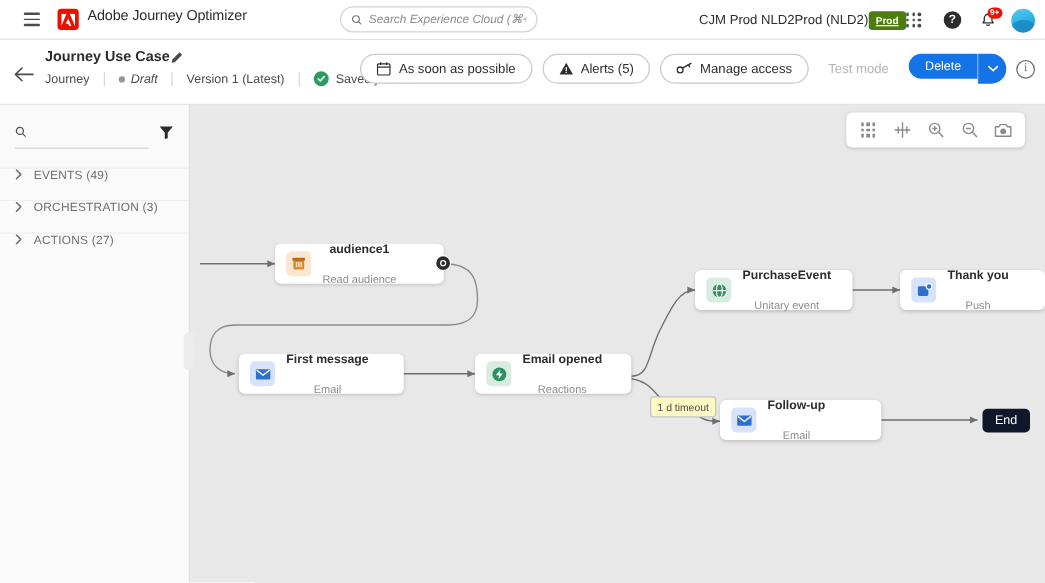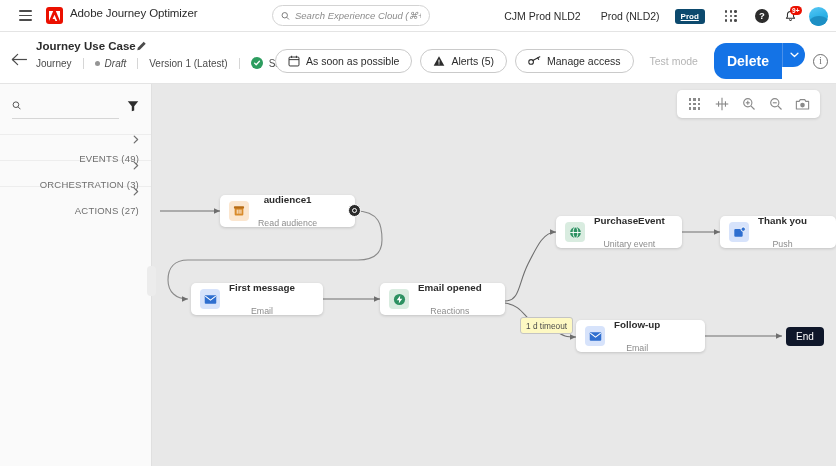--- a/index.html
+++ b/index.html
@@ -40,25 +40,25 @@
     border: none; outline: none; font-size: 9.5px; color: #6e6e6e;
     font-family: "Liberation Sans", sans-serif; width: 100%;
     font-style: italic; background: transparent;
   }
   .search-wrap input::placeholder { color: #8c8c8c; font-style: italic; }
 
   .topbar-right {
     position: absolute; right: 8px; top: 0; height: 32px;
     display: flex; align-items: center; gap: 0;
   }
-  .org-name { font-size: 10.5px; color: #2c2c2c; margin-right: 20px; }
-  .prod-name { font-size: 10.5px; color: #2c2c2c; margin-right: 15px; }
+  .org-name { font-size: 10.5px; color: #2c2c2c; }
+  .prod-name { font-size: 10.5px; color: #2c2c2c; margin-right: 0; }
   .prod-badge {
-    background: #0c4a6e; color: #fff; font-size: 8px; font-weight: bold;
-    padding: 3px 6px; border-radius: 3px; margin-right: 20px; text-decoration: underline;
+    background: #4d7c0f; color: #fff; font-size: 8px; font-weight: bold;
+    padding: 3px 6px; border-radius: 3px; margin-right: 0; text-decoration: underline;
   }
   .app-grid {
     display: grid; grid-template-columns: repeat(3, 2.6px); gap: 2.2px;
     margin-right: 16px; cursor: pointer;
   }
   .app-grid i { width: 2.6px; height: 2.6px; background: #4b4b4b; border-radius: 50%; display:block; }
   .icon-btn {
     width: 18px; height: 18px; display:flex; align-items:center; justify-content:center;
     cursor: pointer; margin-right: 10px; position: relative;
   }
@@ -111,23 +111,23 @@
     position: absolute; right: 8px; top: 11px;
     display: flex; align-items: center; gap: 8px;
   }
   .tbtn {
     height: 24px; border: 1px solid #cacaca; border-radius: 12px; background: #fff;
     display: flex; align-items: center; gap: 6px; padding: 0 12px;
     font-size: 10.5px; color: #2c2c2c; cursor: pointer; white-space: nowrap;
   }
   .tbtn.ghost { border: none; color: #b5b5b5; cursor: default; padding: 0 8px; }
   .tbtn-primary {
-    height: 36px; background: #1473e6; color: #fff; border: none;
-    border-radius: 12px 0 0 12px; padding: 0 13px; font-size: 14px;
-    font-weight: bold; cursor: pointer; display:flex; align-items:center;
+    height: 20px; background: #1473e6; color: #fff; border: none;
+    border-radius: 12px 0 0 12px; padding: 0 13px; font-size: 10px;
+    font-weight: normal; cursor: pointer; display:flex; align-items:center;
   }
   .tbtn-split {
     height: 24px; background: #1473e6; border: none; border-left: 1px solid #4a90ea;
     border-radius: 0 12px 12px 0; width: 23px; cursor: pointer;
     display: flex; align-items: center; justify-content: center;
   }
   .split-group { display: flex; }
   .info-icon {
     width: 15px; height: 15px; border-radius: 50%; border: 1.2px solid #6e6e6e;
     color: #6e6e6e; font-size: 9.5px; display:flex; align-items:center;
@@ -146,22 +146,22 @@
   .side-search-field {
     flex: 1; display: flex; align-items: center; gap: 6px;
     border-bottom: 1px solid #d6d6d6; height: 26px;
   }
   .side-search-field input {
     border: none; outline: none; background: transparent; width: 100%;
     font-size: 10px; color: #4b4b4b; font-family: "Liberation Sans", sans-serif;
   }
   .filter-btn { cursor: pointer; display:flex; align-items:center; }
   .side-group {
-    height: 26px; display: flex; align-items: flex-end; gap: 9px;
-    padding: 0 12px; border-top: 1px solid #ededed; cursor: pointer; flex-direction: column;
+    height: 26px; display: flex; align-items: flex-start; gap: 9px;
+    padding: 0 12px; border-top: 1px solid #ededed; cursor: pointer;
   }
   .side-group:first-of-type { border-top: 1px solid #ededed; }
   .side-group-label { font-size: 9.5px; color: #6e6e6e; letter-spacing: 0.2px; }
   .chev { display: flex; align-items: center; }
   .side-groups { margin-top: 6px; }
 
   
   .collapse-handle {
     position: absolute; left: 147px; top: 266px; width: 9px; height: 30px;
     background: #ececec; border-radius: 4px; cursor: pointer; z-index: 5;

